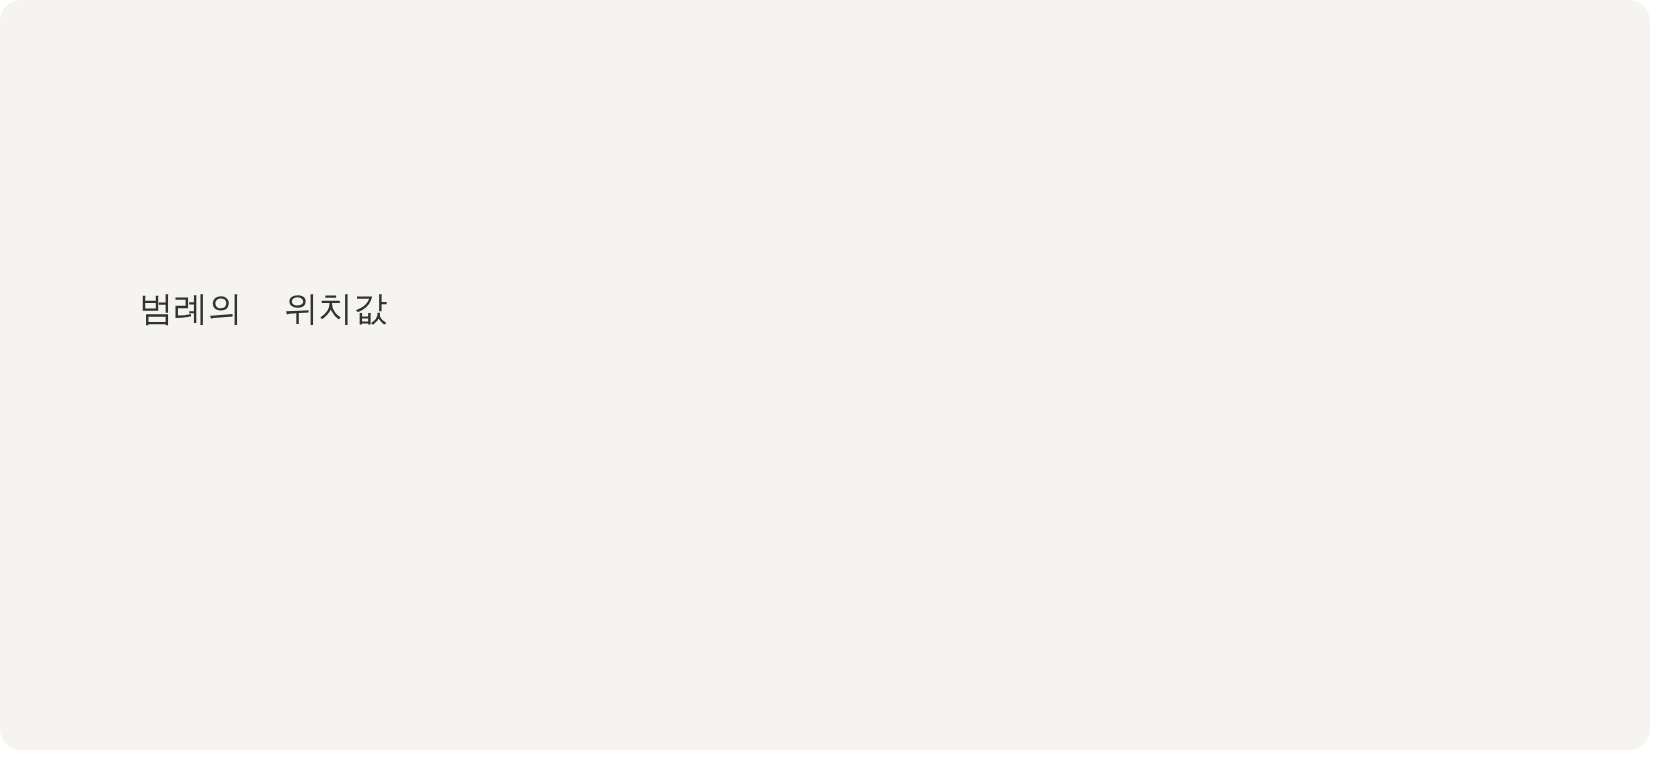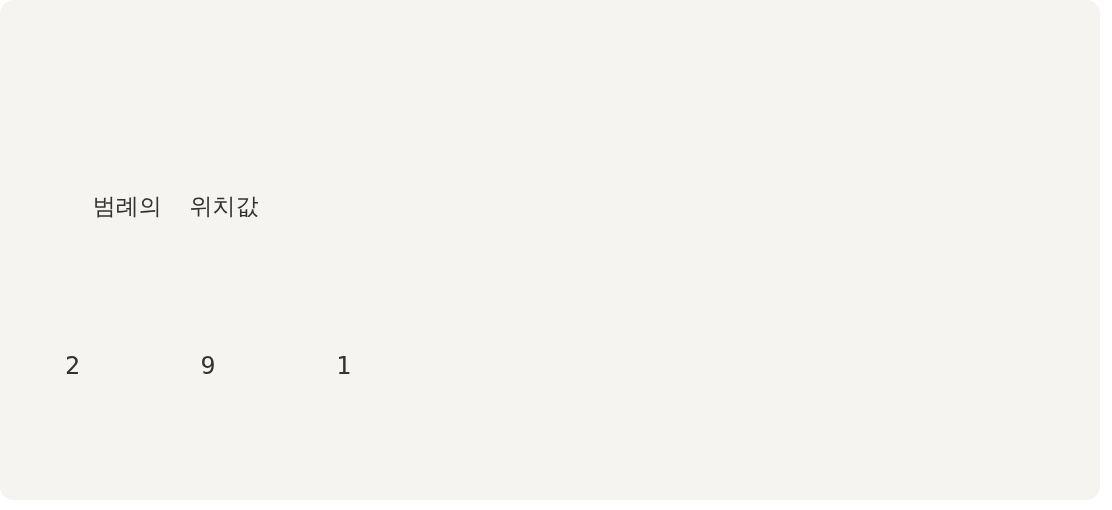--- a/index.html
+++ b/index.html
@@ -35,36 +35,36 @@
     line-height: 40px;
     color: #32322e;
     white-space: pre;
     letter-spacing: 0px;
     -webkit-font-smoothing: antialiased;
   }
 
   .line {
     white-space: pre;
     height: 40px;
+    text-align: right;
   }
 
   .line.header {
     font-size: 23px;
     color: #32322e;
   }
 </style>
 </head>
 <body>
 
 <div class="card">
   <div class="code-block">
 
     <div class="line header">  범례의  위치값</div>
 
-    <div class="line">2        9        1</div>
 
     
 
     
 
     
 
     
 
     

